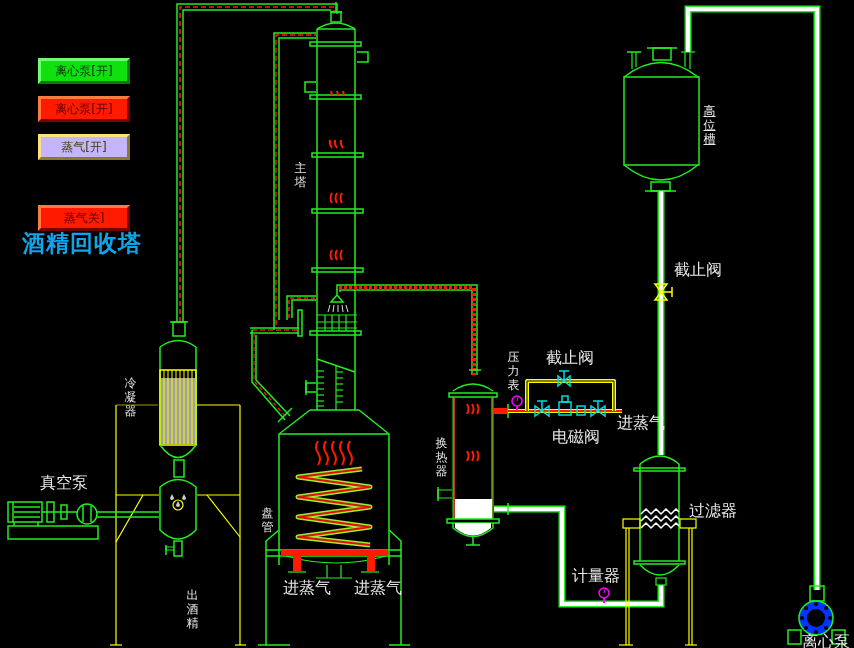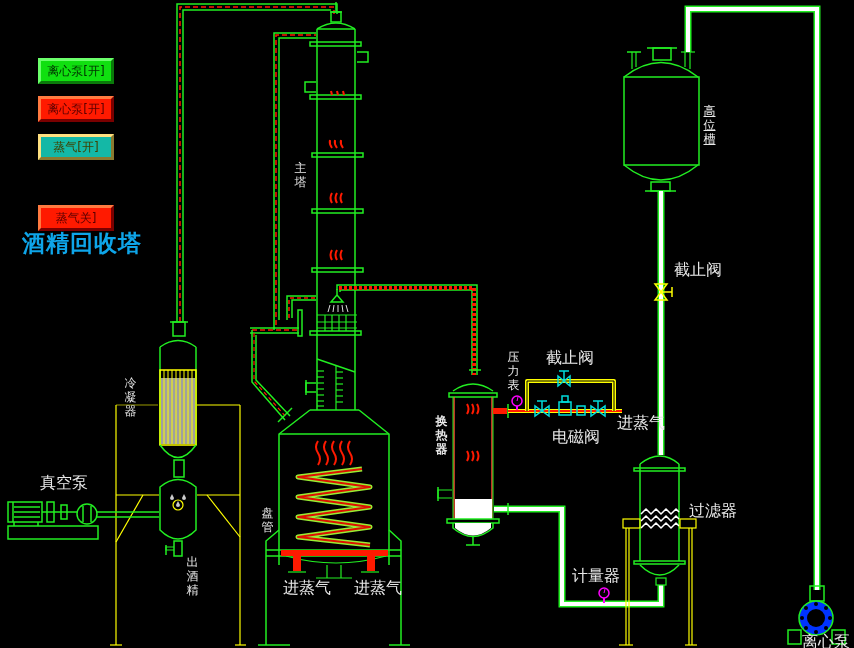--- a/index.html
+++ b/index.html
@@ -1,20 +1,20 @@
 <!DOCTYPE html>
 <html><head>
 <meta charset="utf-8">
 <style>
   html, body { margin:0; padding:0; background:#000; }
   body { width:854px; height:648px; position:relative; overflow:hidden; font-family:"DejaVu Sans", sans-serif; }
-  .ctrl-btn { position:absolute; left:38px; width:76px; height:26px; box-sizing:border-box; font-size:12px; display:flex; align-items:center; justify-content:center; cursor:pointer; border-style:solid; border-width:3px; }
+  .ctrl-btn { position:absolute; left:38px; width:92px; height:26px; box-sizing:border-box; font-size:12px; display:flex; align-items:center; justify-content:center; cursor:pointer; border-style:solid; border-width:3px; }
   .btn-green { background:#10e010; color:#003000; border-color:#6bff6b #0a7a0a #0a7a0a #6bff6b; }
   .btn-red { background:#ff1a00; color:#5a0000; border-color:#ff7a40 #7a0000 #7a0000 #ff7a40; }
-  .btn-yellow { background:#14b8a6; color:#404000; border-color:#ffe080 #8a7a30 #8a7a30 #ffe080; }
+  .btn-yellow { background:#c4b5fd; color:#404000; border-color:#ffe080 #8a7a30 #8a7a30 #ffe080; }
   .title { position:absolute; left:22px; top:228px; font-size:23px; font-weight:bold; color:#0ea5e9; letter-spacing:1px; }
   .lbl { position:absolute; color:#e8e8e8; font-size:16px; line-height:14px; }
   .vlbl { position:absolute; color:#e8e8e8; font-size:12px; line-height:14px; width:13px; text-align:center; word-break:break-all; }
   svg { position:absolute; left:0; top:0; }
 </style>
 </head>
 <body>
 
 <div class="ctrl-btn btn-green" style="top:58px;">离心泵[开]</div>
 <div class="ctrl-btn btn-red" style="top:96px;">离心泵[开]</div>
@@ -374,25 +374,25 @@
         <circle cx="806" cy="628" r="2"></circle>
         <circle cx="802" cy="618" r="2"></circle>
         <circle cx="806" cy="608" r="2"></circle>
     </g>
   </g>
 </svg>
 
 <div class="vlbl" style="left:294px; top:161px;">主塔</div>
 <div class="vlbl" style="left:124px; top:360px;margin-top:16px;">冷凝器</div>
 <div class="lbl" style="left:40px; top:476px;">真空泵</div>
-<div class="vlbl" style="left:186px; top:555px;">出酒精</div>
+<div class="vlbl" style="left:186px; top:588px;">出酒精</div>
 <div class="vlbl" style="left:261px; top:467px;margin-top:39px;">盘管</div>
 <div class="lbl" style="left:283px; top:581px;">进蒸气</div>
 <div class="lbl" style="left:354px; top:581px;">进蒸气</div>
-<div class="vlbl" style="left:435px; top:414px;font-weight:bold;">换热器</div>
+<div class="vlbl" style="left:435px; top:436px;">换热器</div>
 <div class="vlbl" style="left:507px; top:350px;">压力表</div>
 <div class="lbl" style="left:546px; top:351px;">截止阀</div>
 <div class="lbl" style="left:552px; top:430px;">电磁阀</div>
 <div class="lbl" style="left:617px; top:416px;">进蒸气</div>
 <div class="vlbl" style="left:703px; top:104px;text-decoration:underline;">高位槽</div>
 <div class="lbl" style="left:674px; top:263px;">截止阀</div>
 <div class="lbl" style="left:689px; top:484px;margin-top:20px;">过滤器</div>
 <div class="lbl" style="left:572px; top:569px;">计量器</div>
 <div class="lbl" style="left:762px; top:635px;margin-left:40px;">离心泵</div>
 

